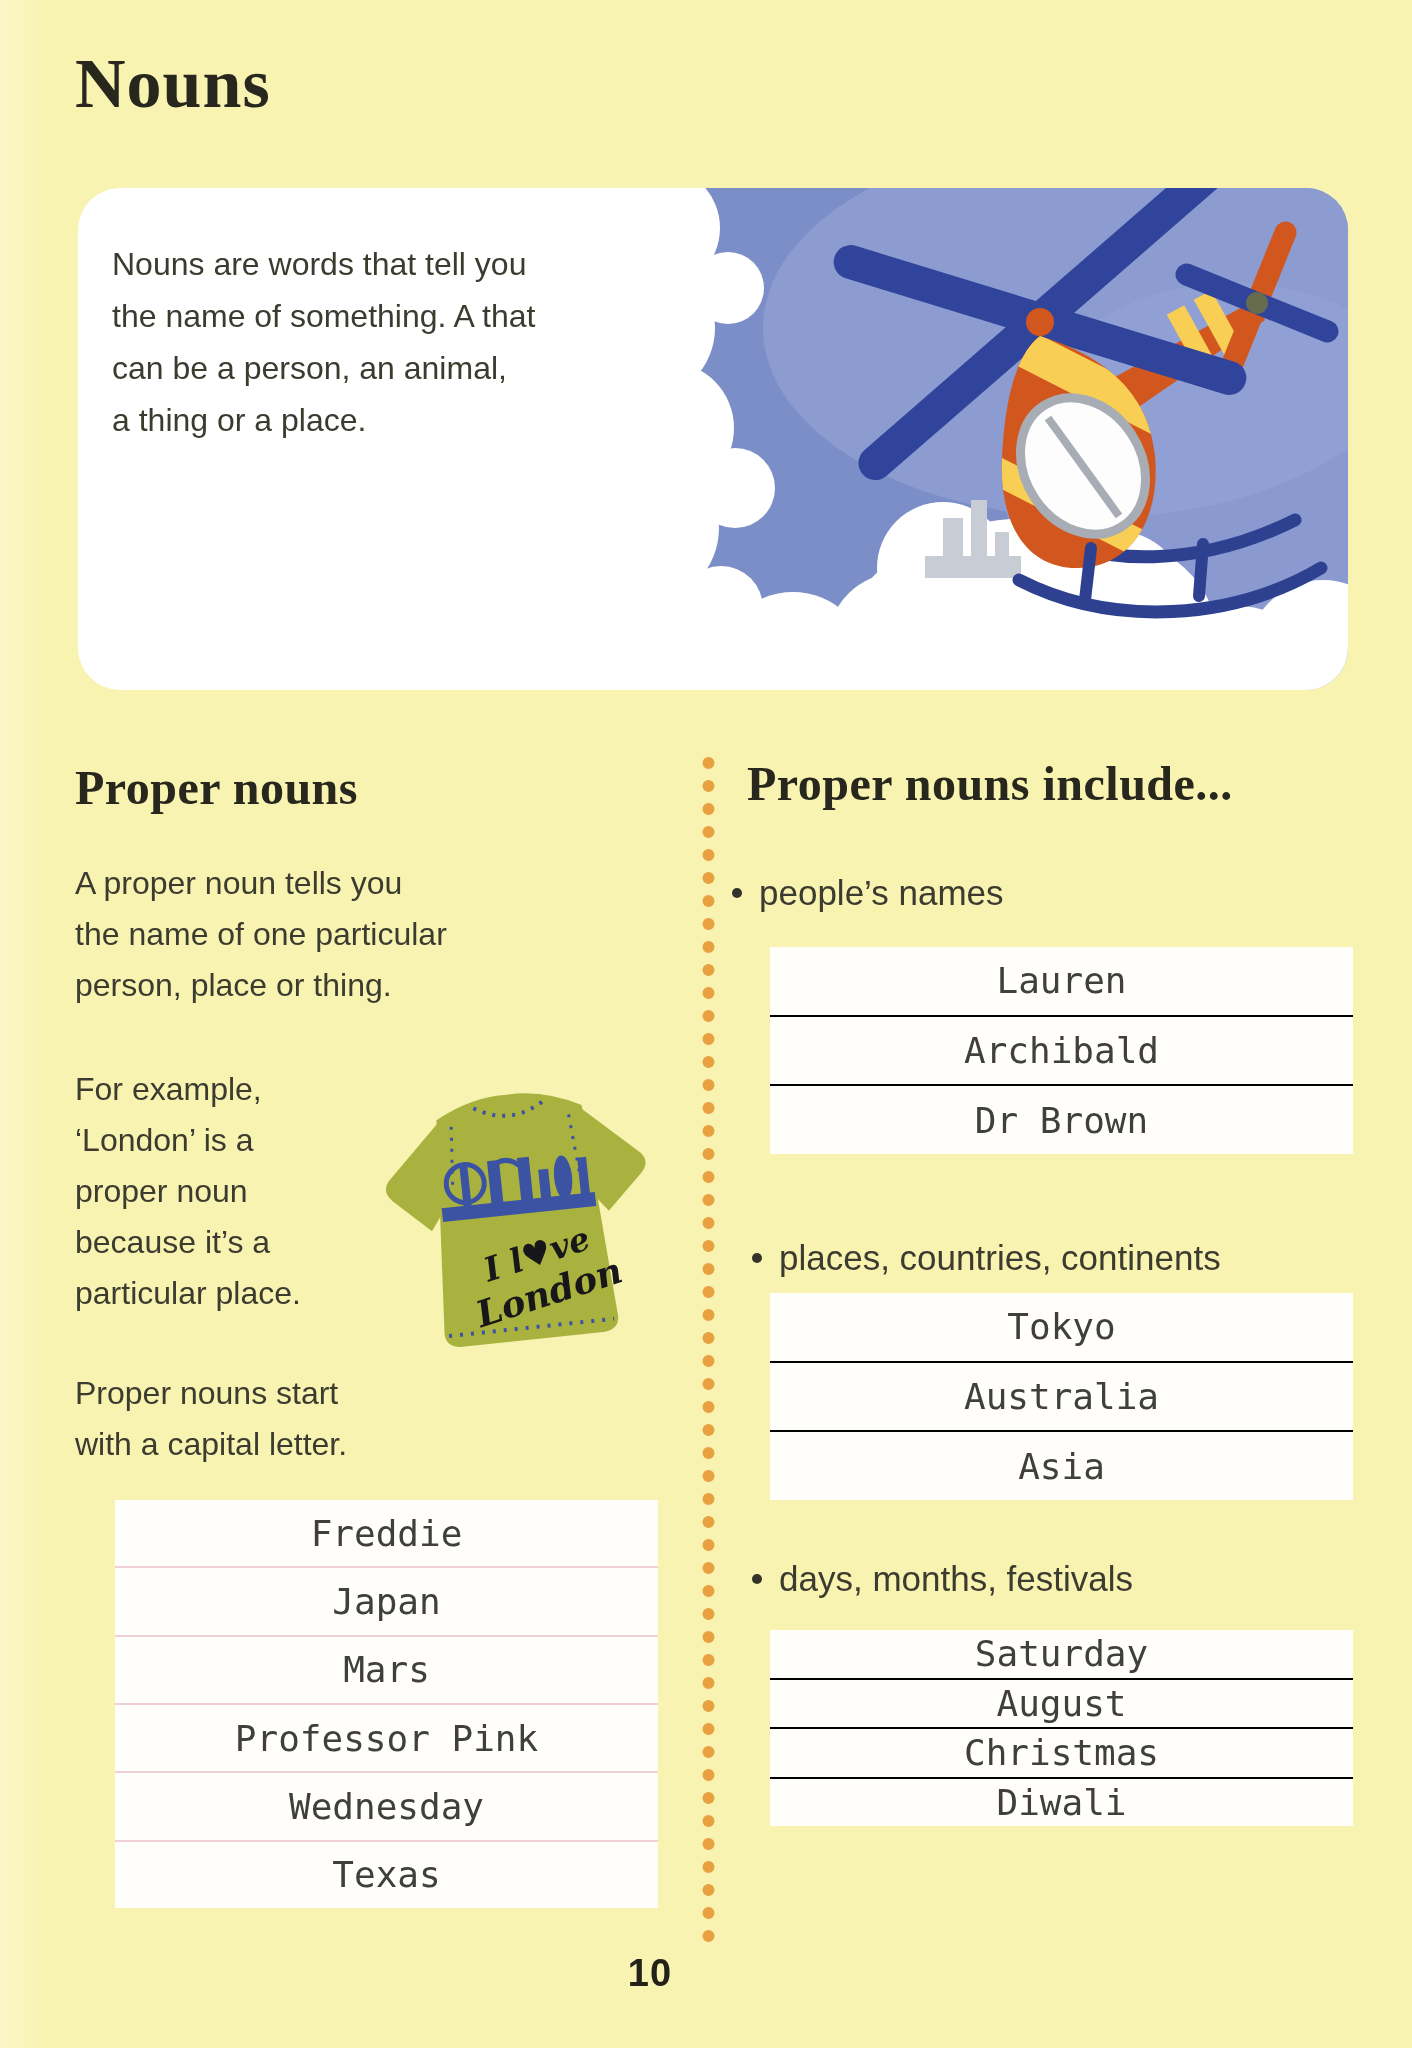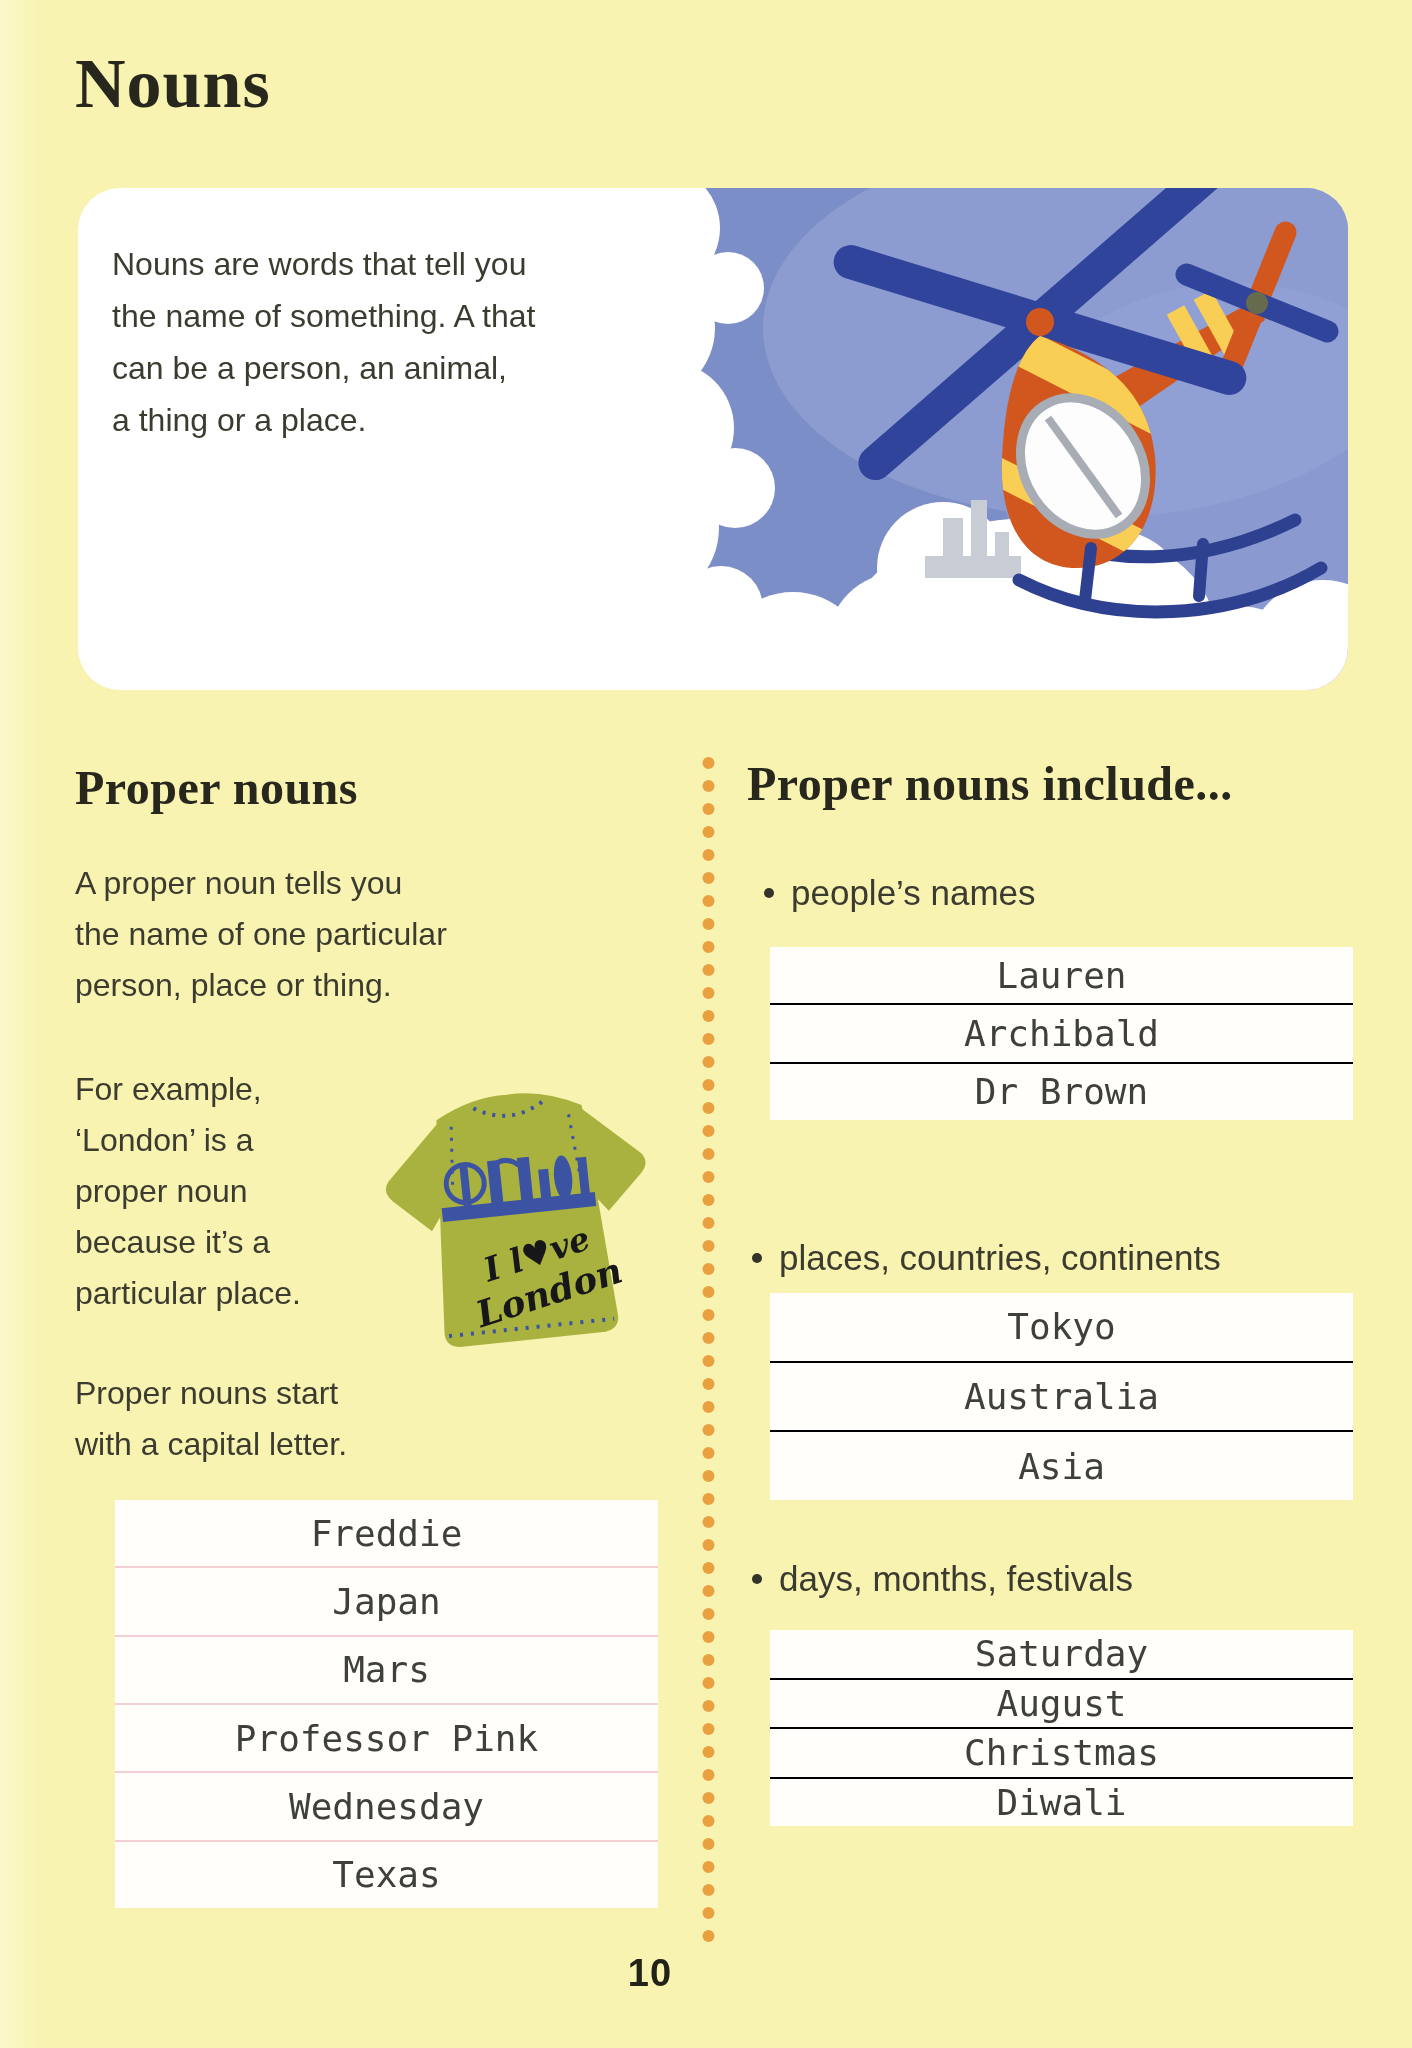--- a/index.html
+++ b/index.html
@@ -175,25 +175,25 @@
     <div class="listrow">Freddie</div>
     <div class="listrow">Japan</div>
     <div class="listrow">Mars</div>
     <div class="listrow">Professor Pink</div>
     <div class="listrow">Wednesday</div>
     <div class="listrow">Texas</div>
   </div>
 
   <div class="abs serif-h colhead" style="left:747px;top:756px;">Proper nouns include...</div>
 
-  <div class="abs bullet" style="left:764px;top:873px;">
+  <div class="abs bullet" style="left:732px;top:873px;">
     <span class="dot"></span>
     <span class="btxt">people’s names</span>
   </div>
-  <div class="abs listbox rightlist hand" style="left:770px;top:947px;width:583px;height:173px;">
+  <div class="abs listbox rightlist hand" style="left:770px;top:947px;width:583px;height:207px;">
     <div class="listrow">Lauren</div>
     <div class="listrow">Archibald</div>
     <div class="listrow">Dr Brown</div>
   </div>
 
   <div class="abs bullet" style="left:752px;top:1222px;margin-top:16px;">
     <span class="dot"></span>
     <span class="btxt">places, countries, continents</span>
   </div>
   <div class="abs listbox rightlist hand" style="left:770px;top:1293px;width:583px;height:207px;">

